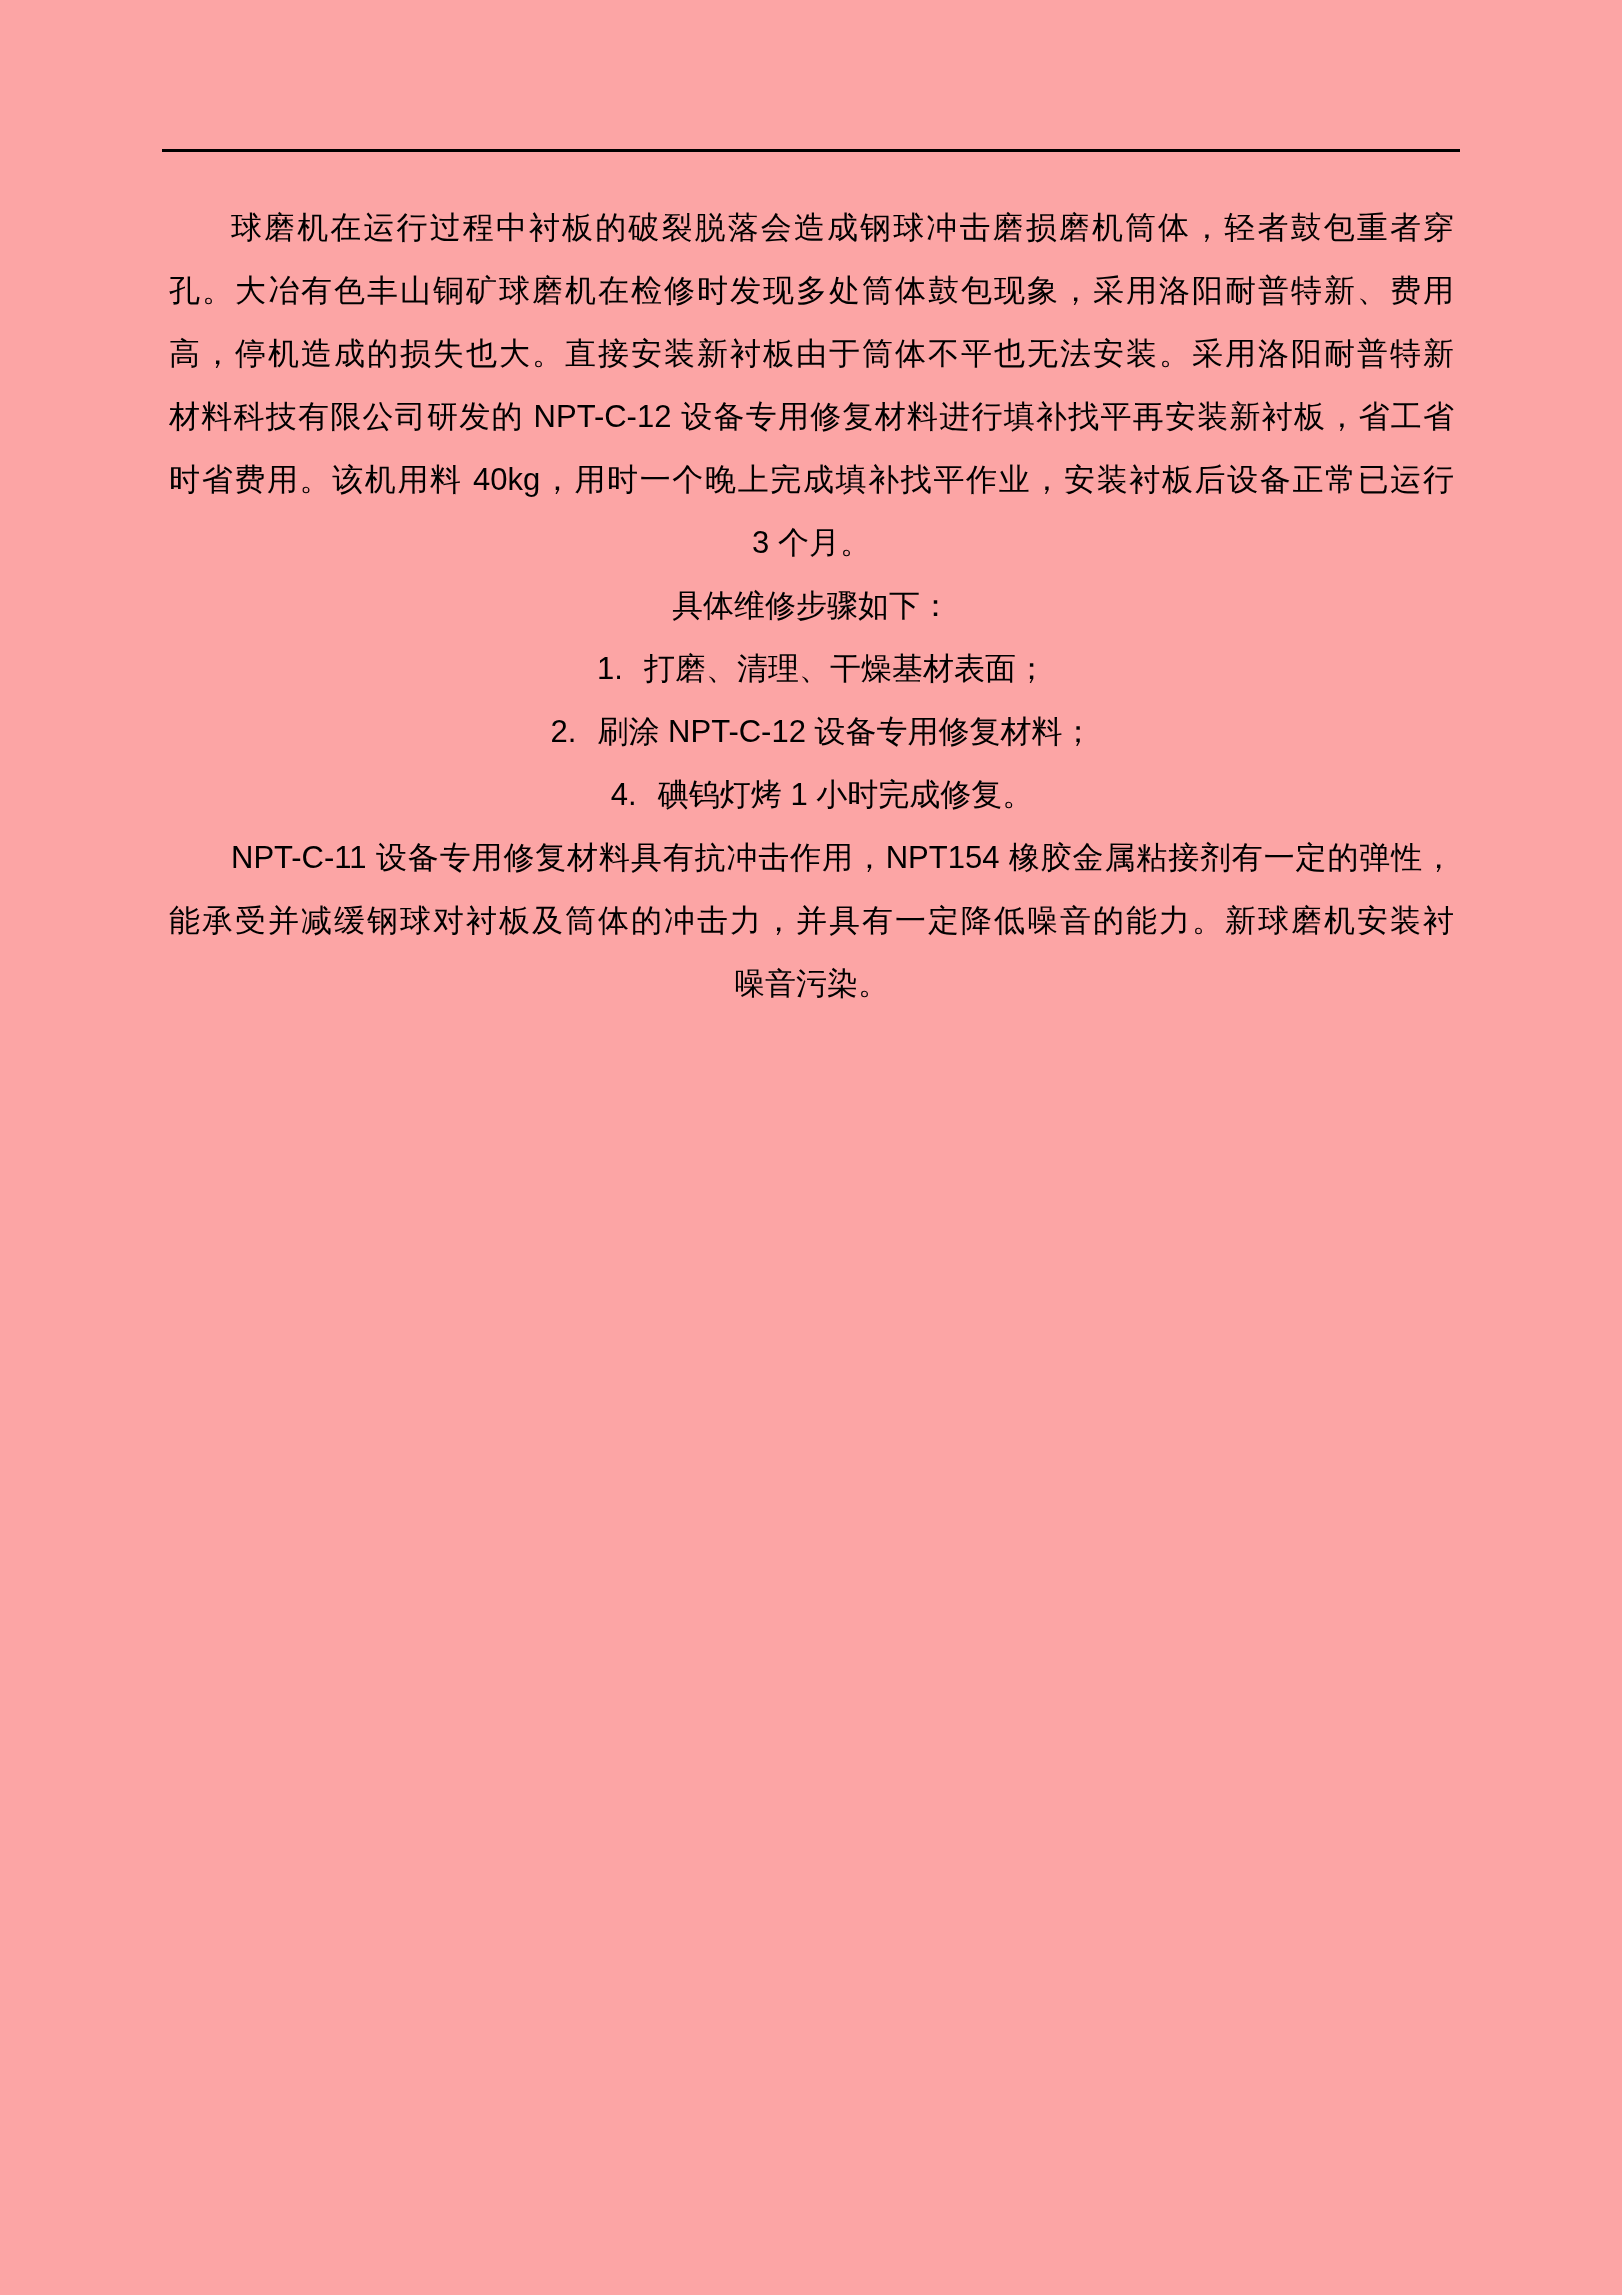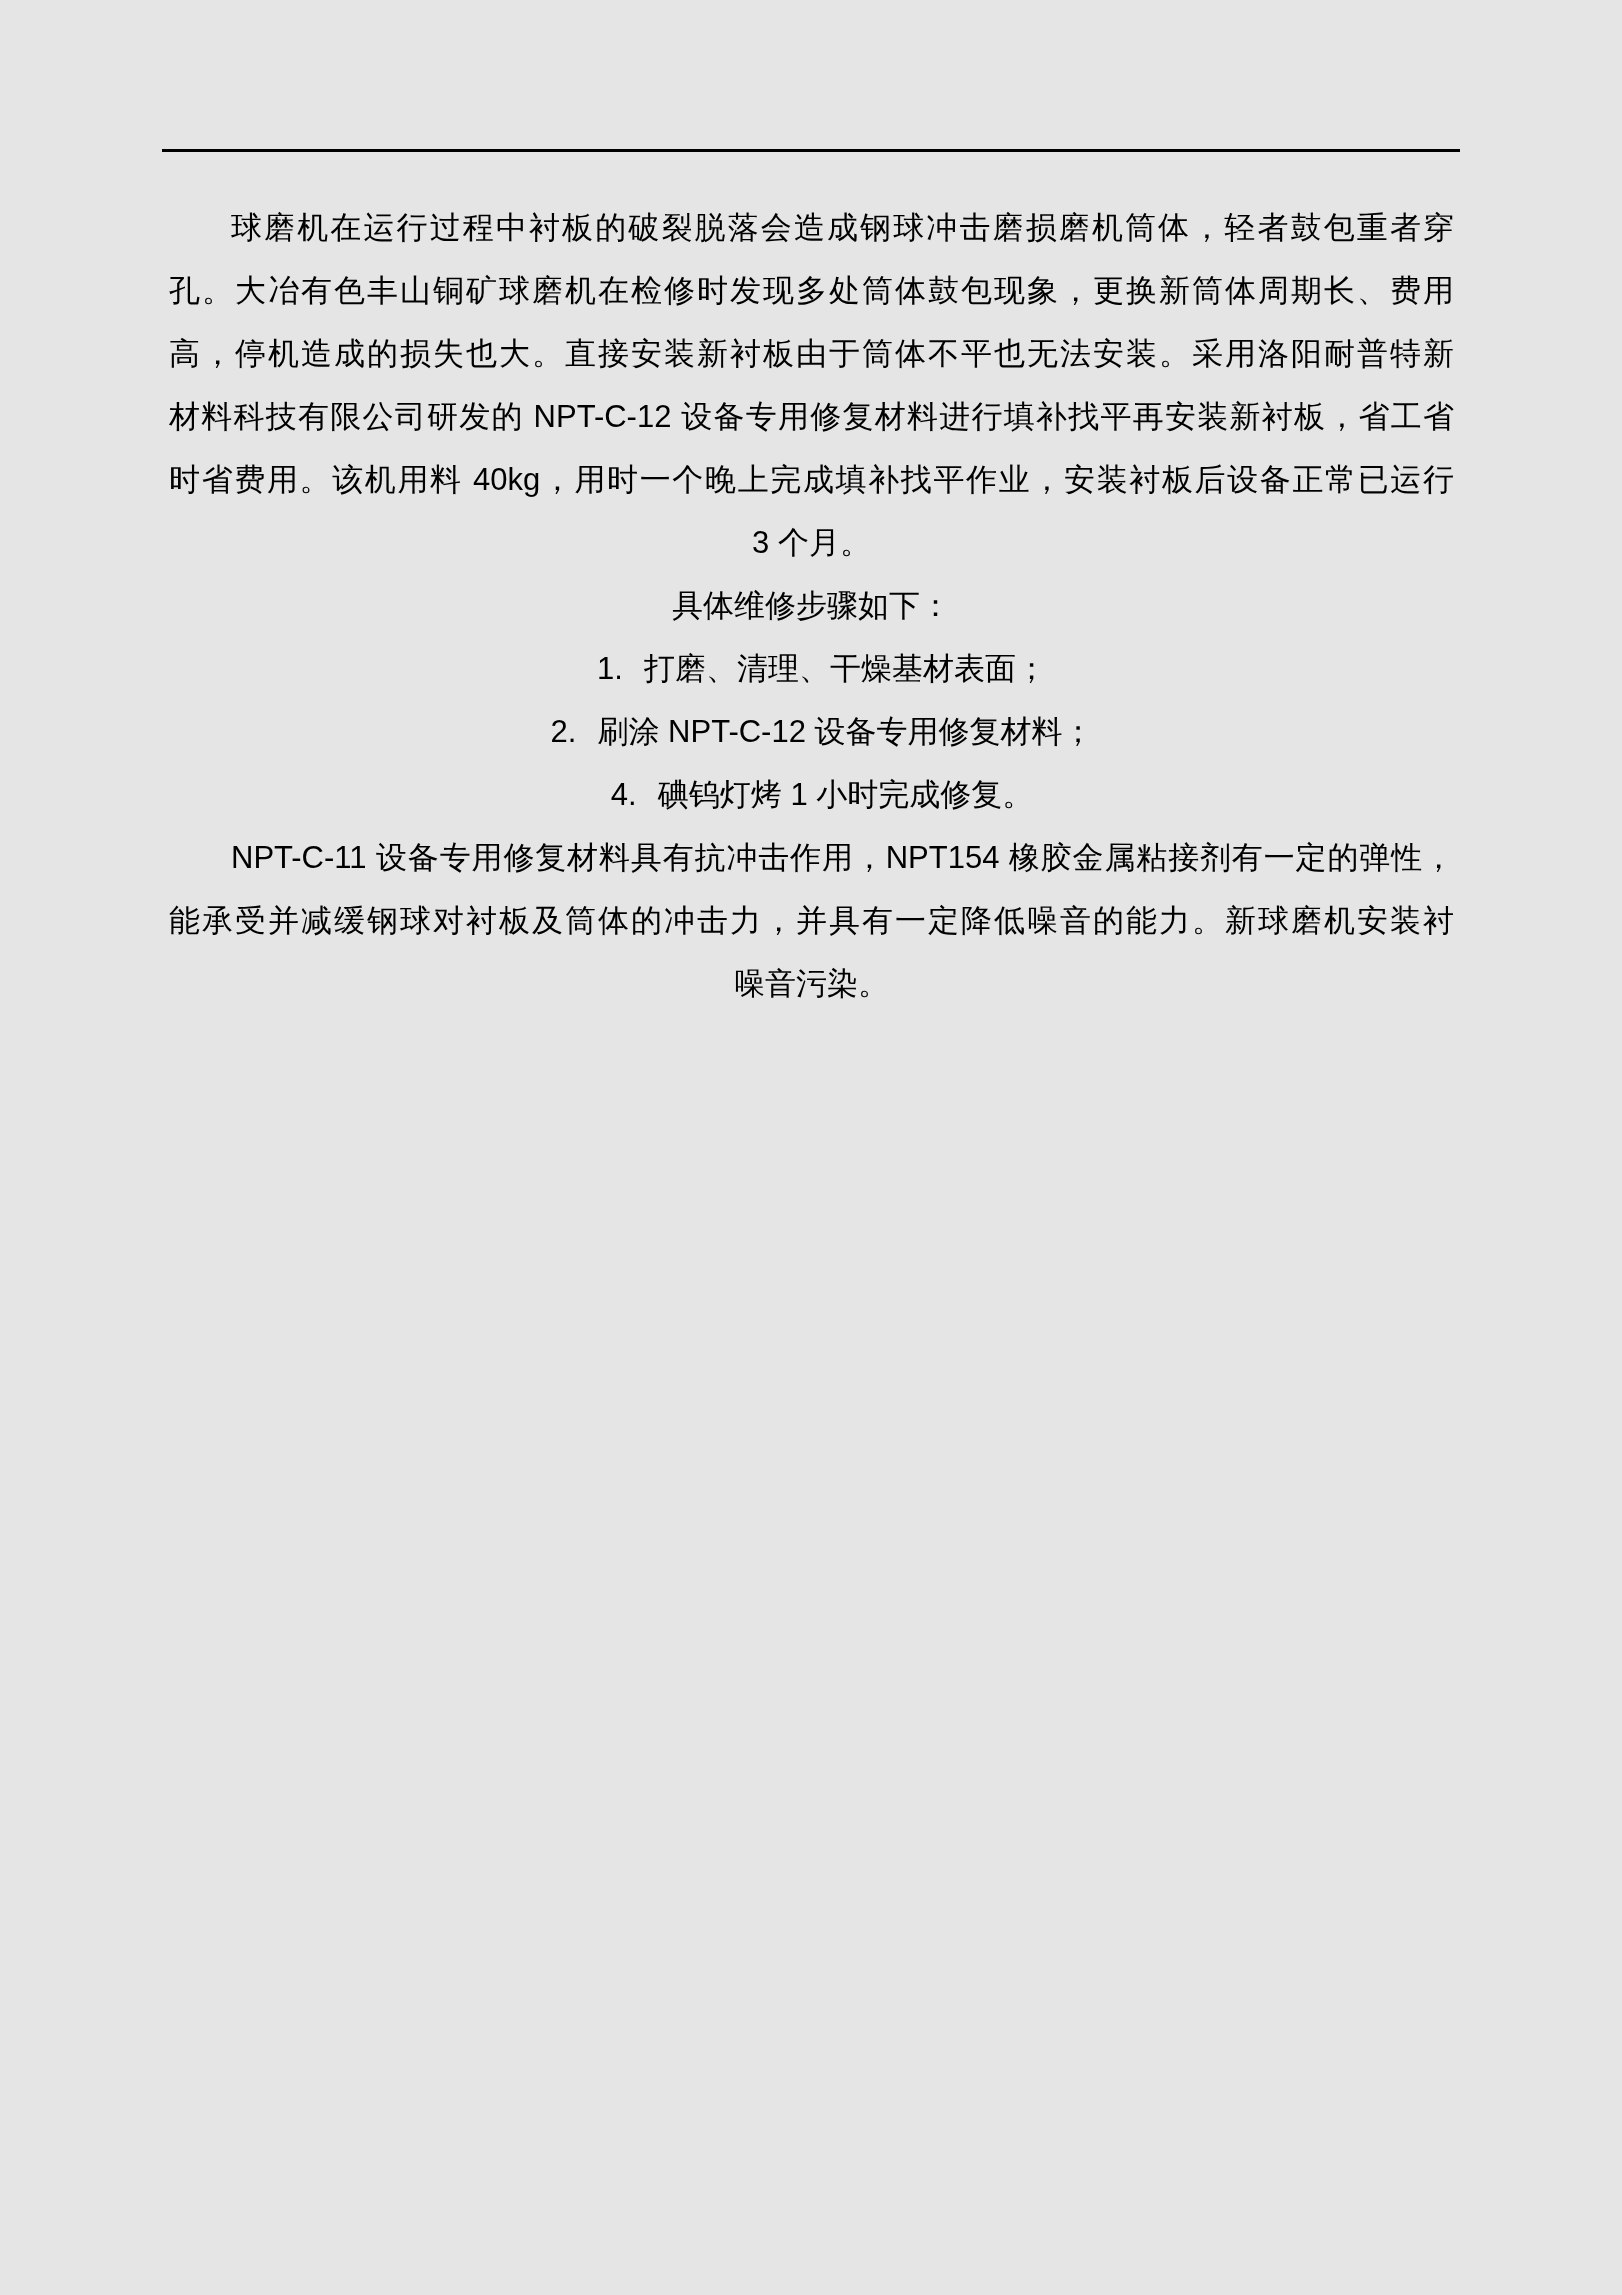--- a/index.html
+++ b/index.html
@@ -4,21 +4,21 @@
 <style>
   html, body {
     margin: 0;
     padding: 0;
     background: #ffffff;
   }
   .page {
     position: relative;
     width: 1622px;
     height: 2295px;
-    background: #e5e5e5;
+    background: #fca5a5;
     color: #000000;
     font-family: "Liberation Sans", sans-serif;
     overflow: hidden;
   }
   .header-rule {
     position: absolute;
     left: 162px;
     top: 149px;
     width: 1298px;
     height: 3.3px;
@@ -56,21 +56,21 @@
 </style>
 </head>
 <body>
 
 <div class="page">
   <div class="header-rule"></div>
 
   <div class="doc-body">
 
     <div class="ln just ind">球磨机在运行过程中衬板的破裂脱落会造成钢球冲击磨损磨机筒体，轻者鼓包重者穿</div>
-    <div class="ln just">孔。大冶有色丰山铜矿球磨机在检修时发现多处筒体鼓包现象，更换新筒体周期长、费用</div>
+    <div class="ln just">孔。大冶有色丰山铜矿球磨机在检修时发现多处筒体鼓包现象，采用洛阳耐普特新、费用</div>
     <div class="ln just">高，停机造成的损失也大。直接安装新衬板由于筒体不平也无法安装。采用洛阳耐普特新</div>
     <div class="ln just">材料科技有限公司研发的 NPT-C-12 设备专用修复材料进行填补找平再安装新衬板，省工省</div>
     <div class="ln just">时省费用。该机用料 40kg，用时一个晚上完成填补找平作业，安装衬板后设备正常已运行</div>
     <div class="ln">3 个月。</div>
 
     <div class="ln">具体维修步骤如下：</div>
 
     <div class="ln li">
       <span class="num">1.</span><span>打磨、清理、干燥基材表面；</span>
     </div>

